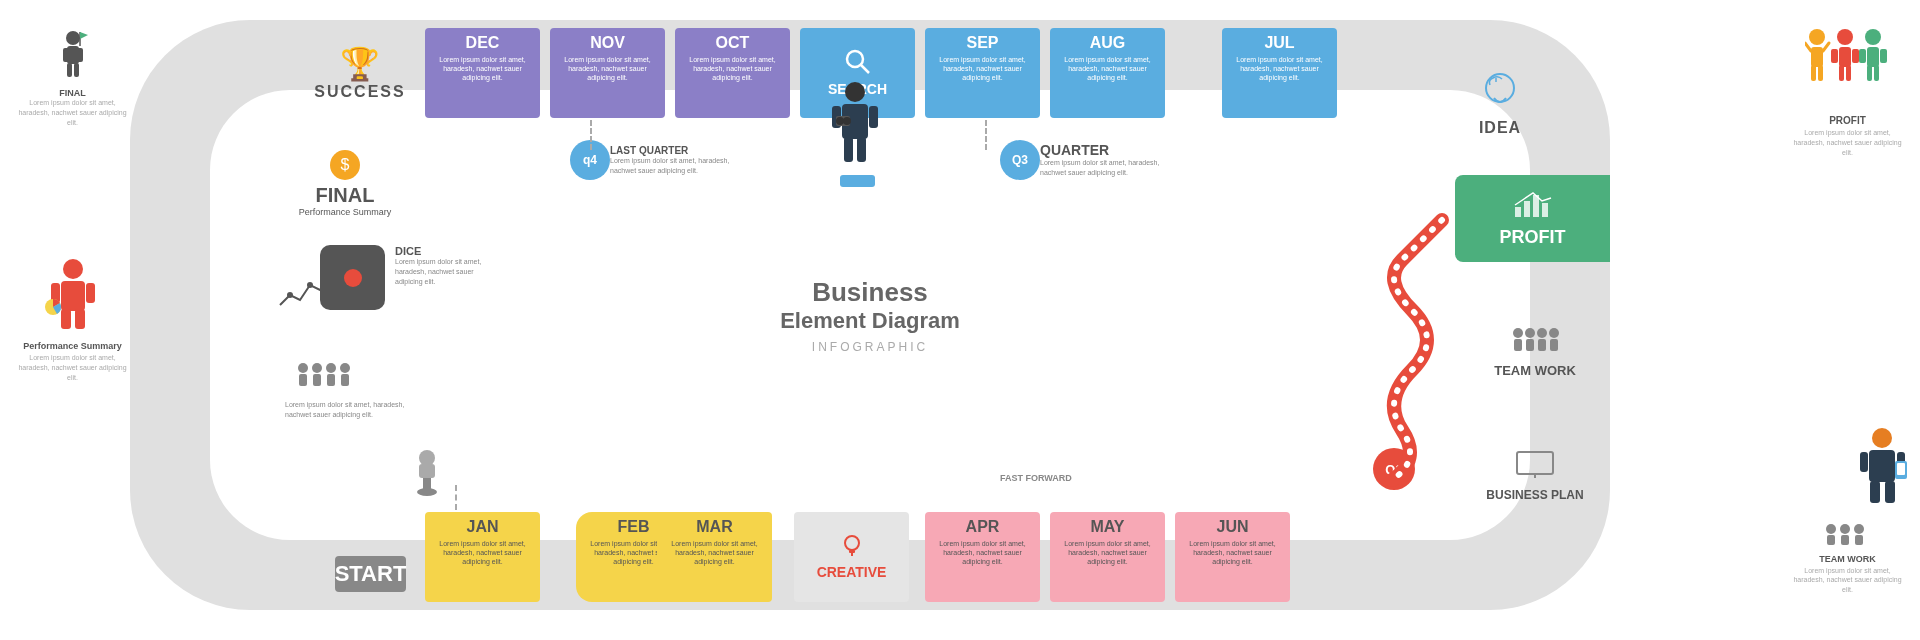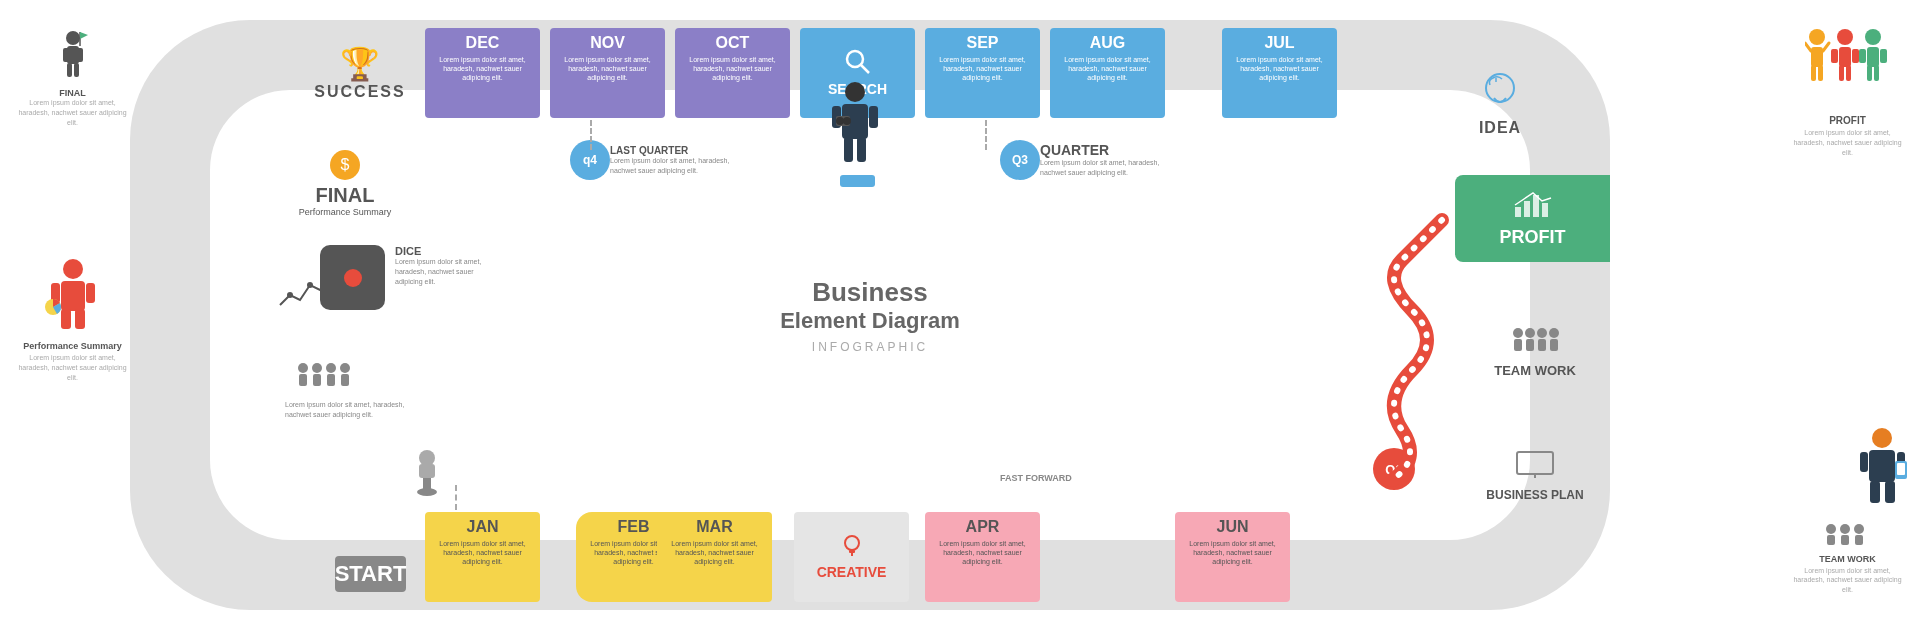--- a/index.html
+++ b/index.html
@@ -189,20 +189,24 @@
         <circle cx="14" cy="11" r="7" stroke="#e74c3c" stroke-width="2" fill="none"></circle>
         <rect x="11" y="18" width="6" height="3" rx="1" fill="#e74c3c"></rect>
         <line x1="14" y1="21" x2="14" y2="24" stroke="#e74c3c" stroke-width="2"></line>
       </svg>
       <span class="tile-label" style="color:#e74c3c; font-size:14px;">CREATIVE</span>
     </div>
     <div class="tile tile-apr">
       <span class="tile-label" style="color:#555;">APR</span>
       <span class="tile-text" style="color:#555;">Lorem ipsum dolor sit amet, haradesh, nachwet sauer adipicing elit.</span>
     </div>
+    <div class="tile tile-may">
+      <span class="tile-label" style="color:#555;">MAY</span>
+      <span class="tile-text" style="color:#555;">Lorem ipsum dolor sit amet, haradesh, nachwet sauer adipicing elit.</span>
+    </div>
     <div class="tile tile-jun">
       <span class="tile-label" style="color:#555;">JUN</span>
       <span class="tile-text" style="color:#555;">Lorem ipsum dolor sit amet, haradesh, nachwet sauer adipicing elit.</span>
     </div>
 
     <div style="position:absolute; top:120px; left:440px; display:flex; align-items:center; ">
       <div style="width:40px;height:40px;border-radius:50%;background:#5aade0;color:white;font-size:12px;font-weight:bold;display:flex;align-items:center;justify-content:center;">q4</div>
       <div>
         <div style="font-size:10px;font-weight:bold;color:#555;">LAST QUARTER</div>
         <div style="font-size:7px;color:#888;width:130px;line-height:1.4;">Lorem ipsum dolor sit amet, haradesh, nachwet sauer adipicing elit.</div>

